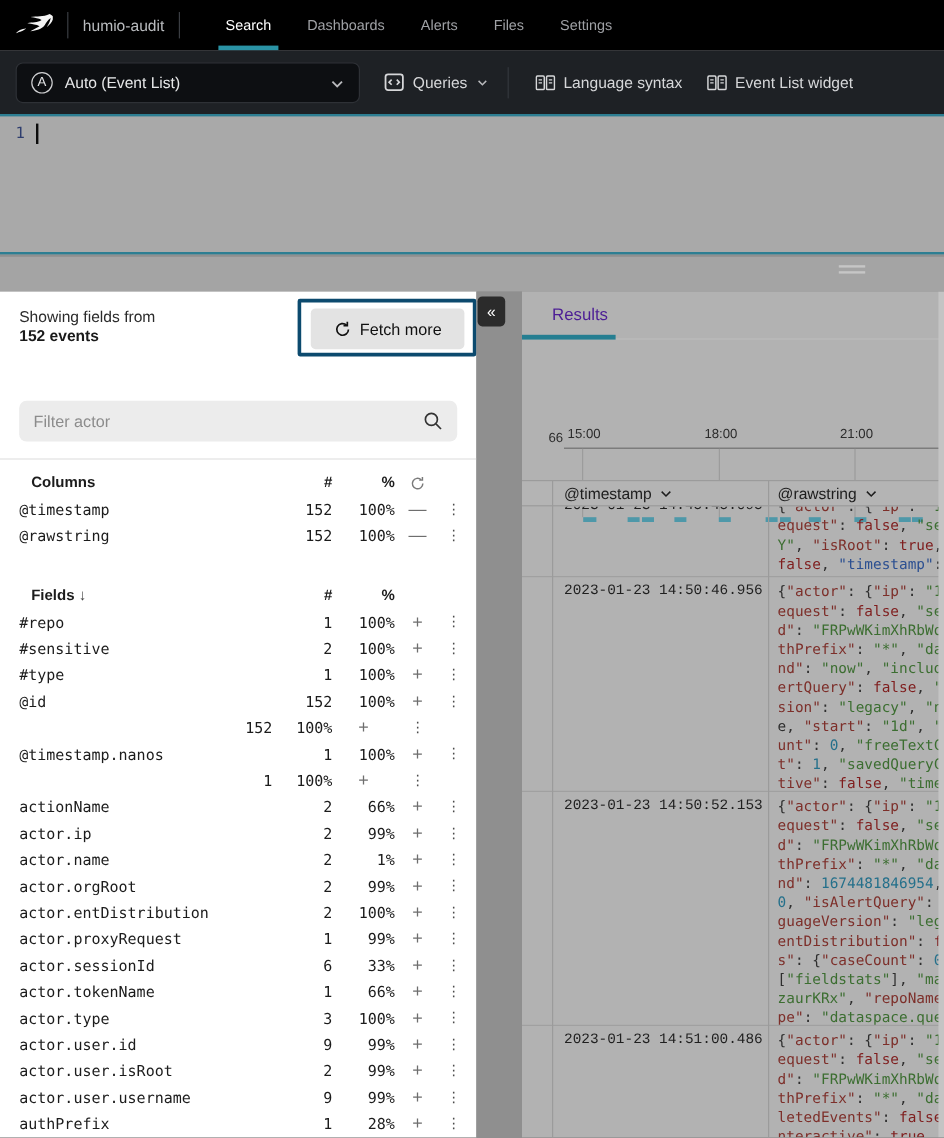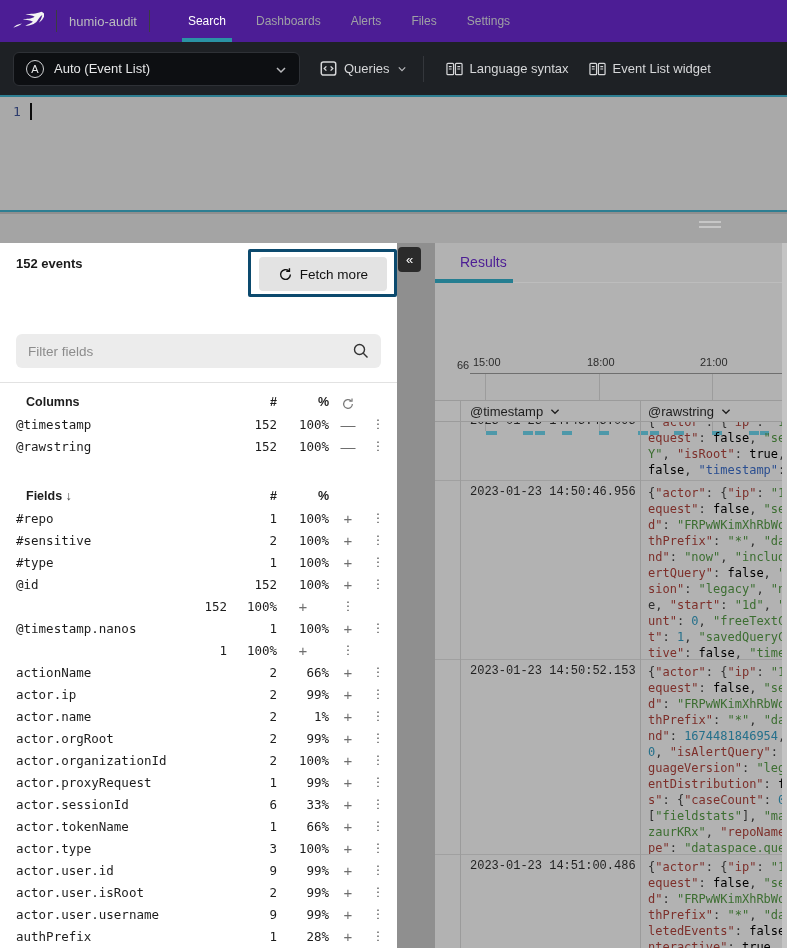--- a/index.html
+++ b/index.html
@@ -2,21 +2,21 @@
 <html><head>
 <meta charset="utf-8">
 <style>
   * { margin:0; padding:0; box-sizing:border-box; }
   html,body { width:787px; height:948px; overflow:hidden; }
   body { font-family:"Liberation Sans", sans-serif; background:#8f8f8f; }
   #app { position:relative; width:787px; height:948px; }
 
   
   .nav { position:absolute; left:0; top:0; width:787px; height:42px;
-         background:#4c1d95; display:flex; align-items:center; }
+         background:#000000; display:flex; align-items:center; }
   .nav-logo { width:34px; height:28px; margin-left:10px; flex:0 0 auto; }
   .nav-sep { width:1px; height:22px; background:#3a3d42; margin:0 12px; }
   .nav-repo { color:#b9bbbe; font-size:13px; }
   .nav-tabs { display:flex; align-items:center; height:42px; margin-left:26px; gap:30px; }
   .nav-tab { position:relative; height:42px; display:flex; align-items:center;
              color:#9fa1a5; font-size:12px; cursor:pointer; }
   .nav-tab.active { color:#ffffff; }
   .nav-tab.active .tab-underline { position:absolute; left:-6px; right:-6px; bottom:0;
              height:4px; background:#2a93a5; }
 
@@ -104,21 +104,21 @@
           background:#b4b4b4; border-top:1px solid #9b9b9b; border-bottom:1px solid #9b9b9b; }
   .rth { position:absolute; top:3px; font-size:13px; color:#1d1d1d; display:flex;
           align-items:center; gap:6px; cursor:pointer; }
   .rtable-body { position:absolute; left:0; top:179px; width:352px; height:526px; overflow:hidden; }
   .colline { position:absolute; top:157px; bottom:0; width:1px; background:#9b9b9b; z-index:3; }
   .ev-row { position:relative; overflow:hidden; border-bottom:1px solid #a0a0a0; }
   .ev-ts { position:absolute; left:35px; font-family:Liberation Mono, monospace;
           font-size:12px; color:#1f1f1f; white-space:nowrap; }
   .ev-raw { position:absolute; left:213px; font-family:"DejaVu Sans Mono",monospace;
           font-size:12px; line-height:16px; white-space:pre; }
-  .c-k{color:#7d2f2a} .c-s{color:#3c6e31} .c-b{color:#000000}
+  .c-k{color:#7d2f2a} .c-s{color:#3c6e31} .c-b{color:#7f1d1d}
   .c-n{color:#25708b} .c-u{color:#2b4f91} .c-p{color:#2e2e2e}
   .res-scroll { position:absolute; right:0; top:0; width:5px; height:705px; background:#c4c4c4; }
 </style>
 </head>
 <body>
 
 <div id="app">
 
   <div class="nav">
     <svg class="nav-logo" viewBox="0 0 40 32">
@@ -183,33 +183,34 @@
 
   <div class="splitter">
     <div class="grip">
         <div></div>
         <div></div>
       </div>
   </div>
 
   <div class="fields-panel">
     <div class="fp-head">
+      <div class="l1">Showing fields from</div>
       <div class="l2">152 events</div>
       <div class="red-box">
         <div class="fetch-btn">
           <svg width="15" height="15" viewBox="0 0 16 16">
             <path d="M13.2 8a5.2 5.2 0 1 1-1.7-3.85" fill="none" stroke="#111" stroke-width="1.5"></path>
             <path d="M12.2 1.2v3.4H8.8" fill="none" stroke="#111" stroke-width="1.5"></path>
           </svg>
           <span>Fetch more</span>
         </div>
       </div>
     </div>
     <div class="fp-filter">
-      <span class="ph">Filter fields</span>
+      <span class="ph">Filter actor</span>
       <svg width="18" height="18" viewBox="0 0 18 18">
         <circle cx="7.5" cy="7.5" r="5" fill="none" stroke="#333" stroke-width="1.4"></circle>
         <path d="M11.3 11.3l4.2 4.2" stroke="#333" stroke-width="1.4"></path>
       </svg>
     </div>
     <div class="fp-divider"></div>
 
     <div class="sect">
       <div class="frow sect-head">
         <span class="nm" style="font-family:'Liberation Sans',sans-serif">Columns</span>
@@ -321,21 +322,21 @@
             <span class="kb">⋮</span>
           </div>
           <div class="frow">
             <span class="nm">actor.orgRoot</span>
             <span class="ct">2</span>
             <span class="pc">99%</span>
             <span class="ac">+</span>
             <span class="kb">⋮</span>
           </div>
           <div class="frow">
-            <span class="nm">actor.organizationId</span>
+            <span class="nm">actor.entDistribution</span>
             <span class="ct">2</span>
             <span class="pc">100%</span>
             <span class="ac">+</span>
             <span class="kb">⋮</span>
           </div>
           <div class="frow">
             <span class="nm">actor.proxyRequest</span>
             <span class="ct">1</span>
             <span class="pc">99%</span>
             <span class="ac">+</span>

